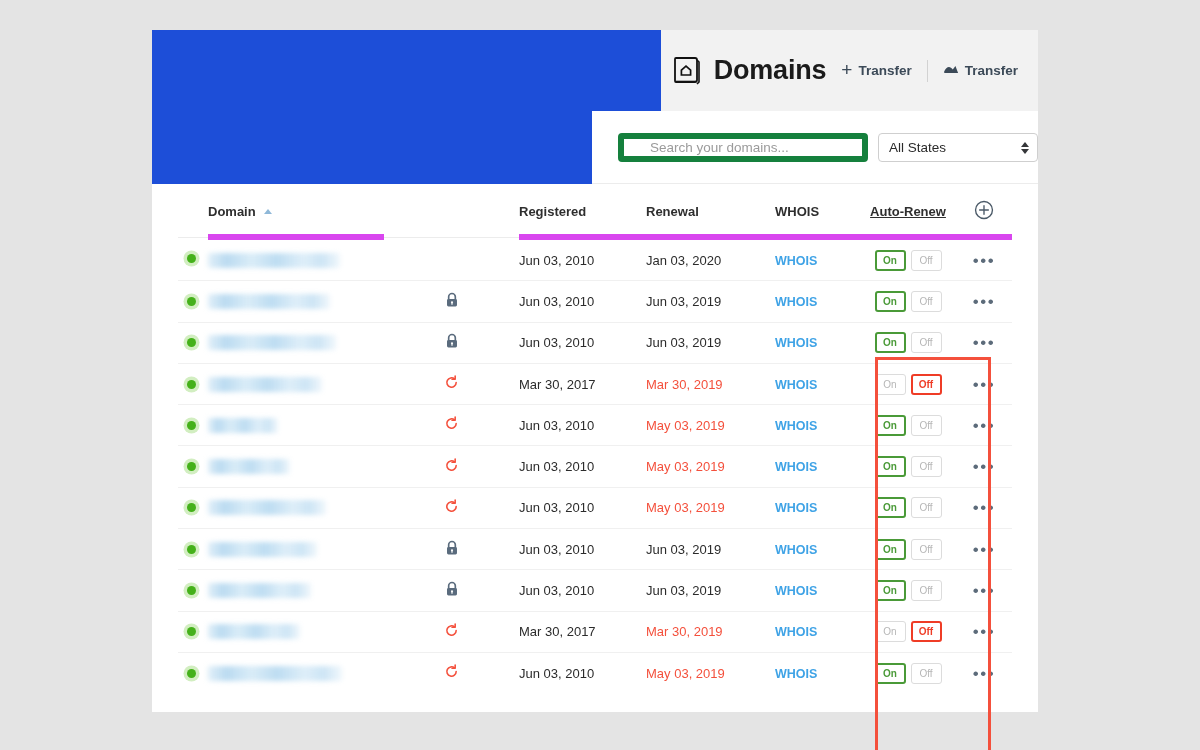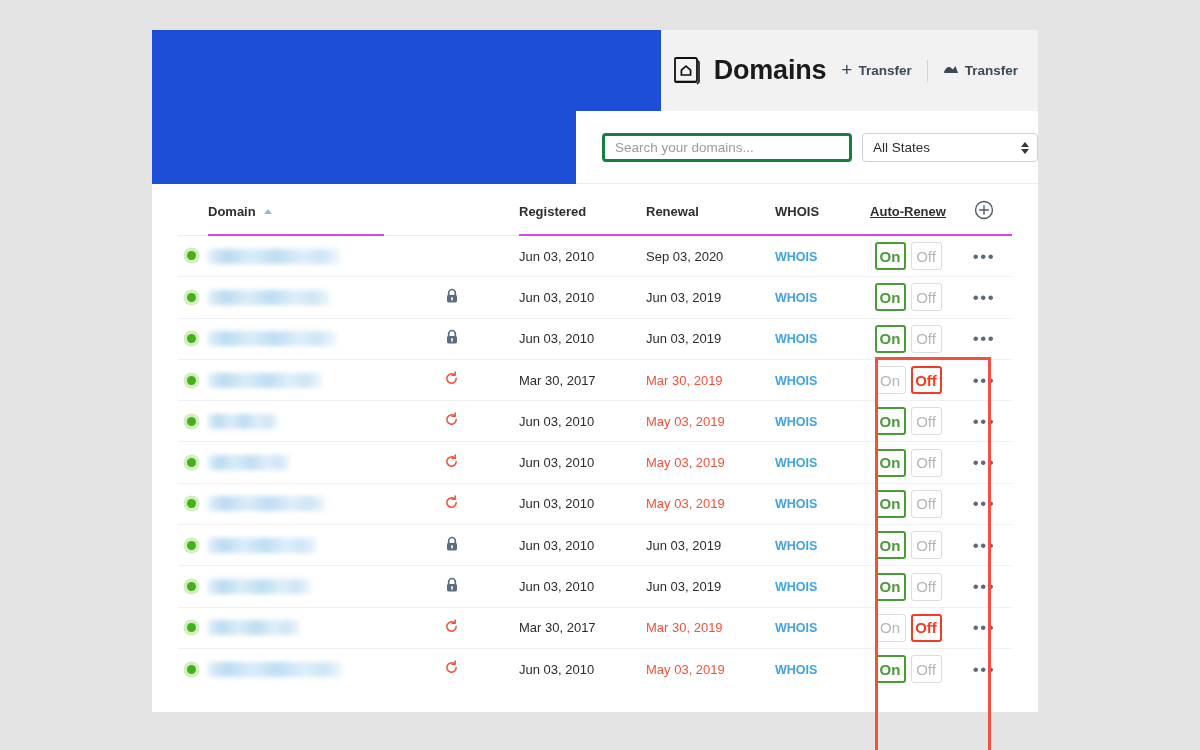--- a/index.html
+++ b/index.html
@@ -46,50 +46,50 @@
 
   
   .filter-card {
     background: #fff; flex: none;
     padding: 22px 0 21px 26px;
     border-bottom: 1px solid #ececec;
     display: flex; align-items: center; gap: 10px;
   }
   .search-input {
     width: 250px; height: 29px; box-sizing: border-box;
-    border: 3px solid #15803d; border-radius: 4px;
-    padding: 0 10px; font-size: 13.5px; color: #333;
+    border: 6px solid #15803d; border-radius: 4px;
+    padding: 0 26px; font-size: 13.5px; color: #333;
     font-family: "Liberation Sans", sans-serif; background: #fff;
   }
   .search-input::placeholder { color: #9b9b9b; }
   .select-box {
     position: relative; height: 29px; box-sizing: border-box;
     border: 1px solid #cfcfcf; border-radius: 4px; background: #fff;
     display: flex; align-items: center; padding: 0 26px 0 10px;
     font-size: 13.5px; color: #2b2b2b; cursor: pointer;
   }
-  .sel-states { width: 176px; }
+  .sel-states { width: 160px; }
   .sel-dates  { width: 176px; }
   .sel-arrows {
     position: absolute; right: 8px; top: 50%; transform: translateY(-50%);
     display: flex; flex-direction: column; gap: 2px; line-height: 0;
   }
   .sel-arrows i {
     width: 0; height: 0; display: block;
     border-left: 4px solid transparent; border-right: 4px solid transparent;
   }
   .sel-arrows i.up   { border-bottom: 5px solid #35373a; }
   .sel-arrows i.down { border-top: 5px solid #35373a; }
 
   
   .table-wrap { flex: 1; background: #fff; padding: 0 26px; box-sizing: border-box; position: relative; }
   table { width: 100%; border-collapse: collapse; table-layout: fixed; }
   th {
     font-size: 13px; font-weight: bold; color: #2e2e2e;
-    padding: 16px 0 11px; text-align: left; border-bottom: 2px solid #d946ef;
+    padding: 16px 0 11px; text-align: left; border-bottom: 6px solid #d946ef;
     white-space: nowrap;
   }
   td {
     font-size: 13px; color: #2b2b2b; padding: 0; height: 40.3px;
     border-bottom: 1px solid #f0f0f0; vertical-align: middle;
   }
   tbody tr:last-child td { border-bottom: none; }
   .c-dot    { width: 30px; }
   .c-name   { width: 176px; }
   .c-flag   { width: 135px; text-align: center; }
@@ -124,23 +124,23 @@
   }
   .lock-icon { display: inline-block; }
   .renew-icon { display: inline-block; }
   .whois-link { color: #3fa3e6; font-weight: bold; font-size: 12.5px; cursor: pointer; }
   .exp-soon { color: #f4503c; }
   .dots-menu { color: #5c6b7a; font-size: 17px; letter-spacing: 1.6px; cursor: pointer; line-height: 1; }
 
   
   .toggle { display: inline-flex; }
   .toggle span {
-    width: 31px; height: 28px; box-sizing: border-box;
+    width: 31px; height: 21px; box-sizing: border-box;
     display: flex; align-items: center; justify-content: center;
-    font-size: 15px; border-radius: 3px; cursor: pointer;
+    font-size: 10px; border-radius: 3px; cursor: pointer;
     border: 1px solid #dcdcdc; color: #b6b6b6; background: #fff;
   }
   .toggle span:first-child { margin-right: 5px; }
   .toggle span.on-active  { border: 2px solid #4a9a38; color: #4a9a38; font-weight: bold; }
   .toggle span.off-active { border: 2px solid #ef3c26; color: #ef3c26; font-weight: bold; }
 
   
   .annotation-box {
     position: absolute; pointer-events: none;
     left: 723px; top: 173px; width: 116px; height: 489px;
@@ -220,21 +220,21 @@
       <tbody id="table-body">
           <tr>
             <td class="c-dot">
               <div class="status-dot"></div>
             </td>
             <td class="c-name">
               <div class="redacted" style="width:132px"></div>
             </td>
             <td class="c-flag"></td>
             <td class="c-reg">Jun 03, 2010</td>
-            <td class="c-exp">Sep 03, 2020</td>
+            <td class="c-exp">Jan 03, 2020</td>
             <td class="c-whois"><span class="whois-link">WHOIS</span></td>
             <td class="c-auto"><span class="toggle">
                 <span class="on-active">On</span>
                 <span class="">Off</span>
               </span></td>
             <td class="c-menu"><span class="dots-menu">•••</span></td>
           </tr>
           <tr>
             <td class="c-dot">
               <div class="status-dot"></div>

